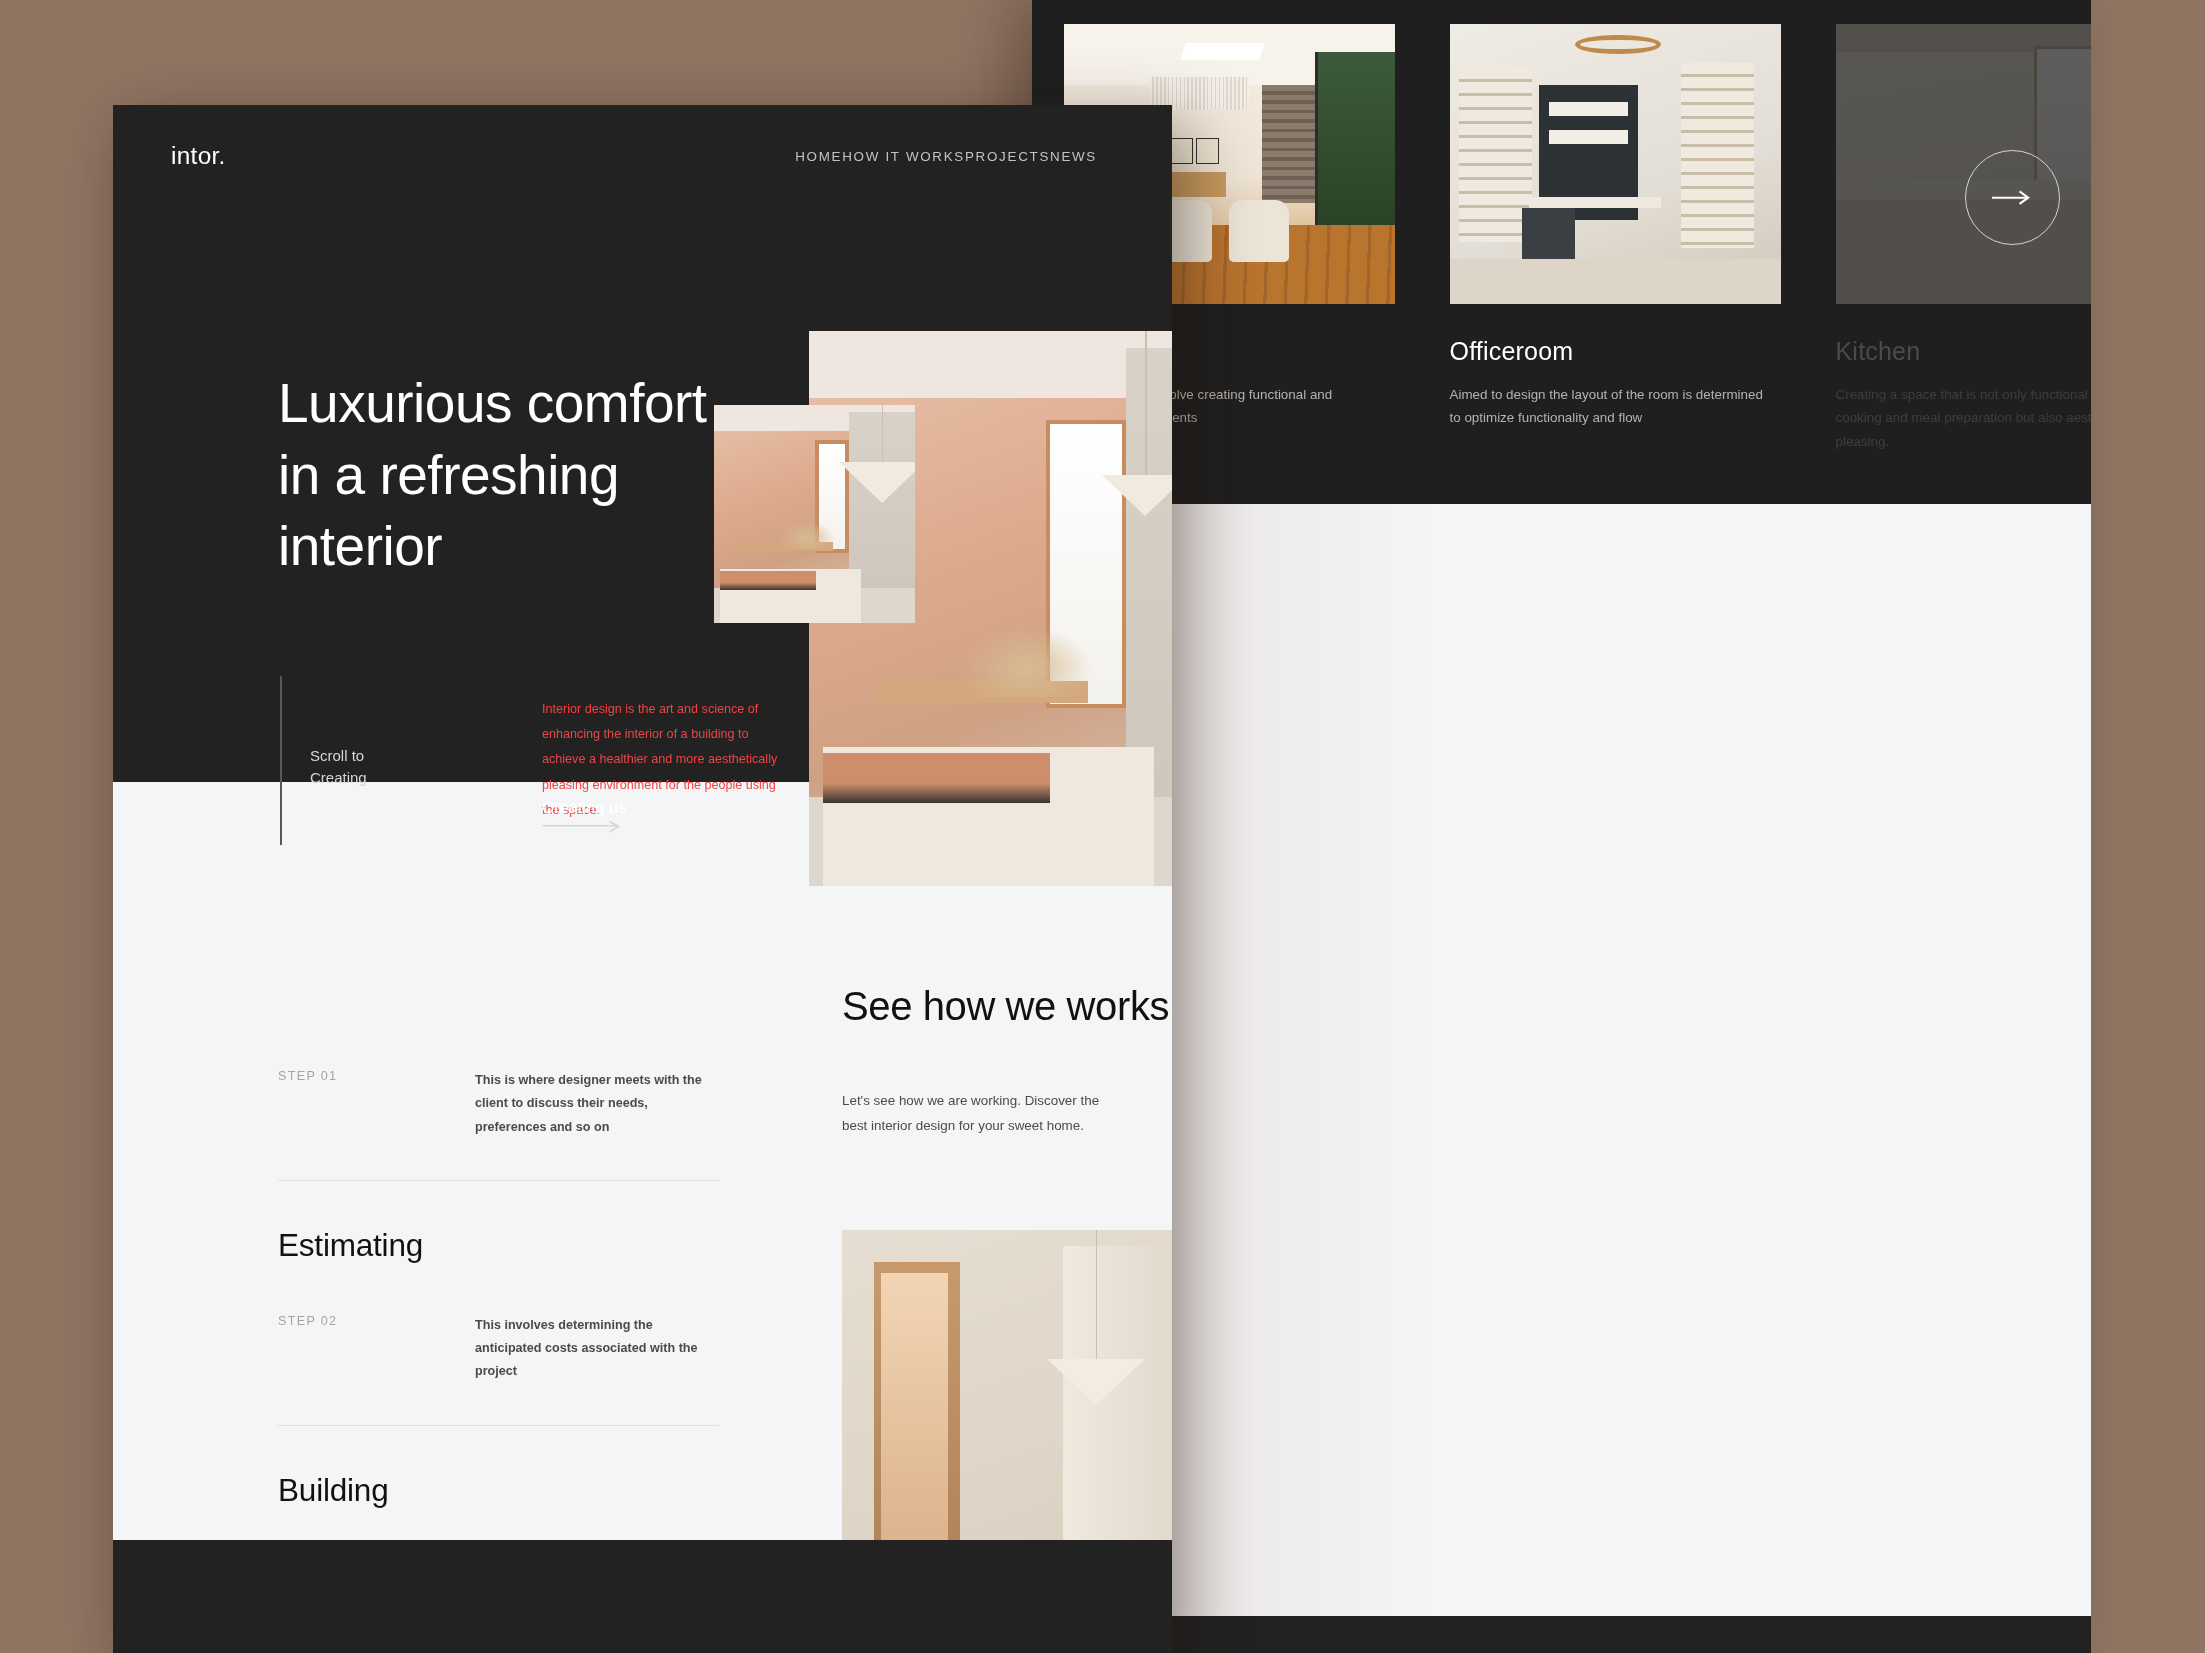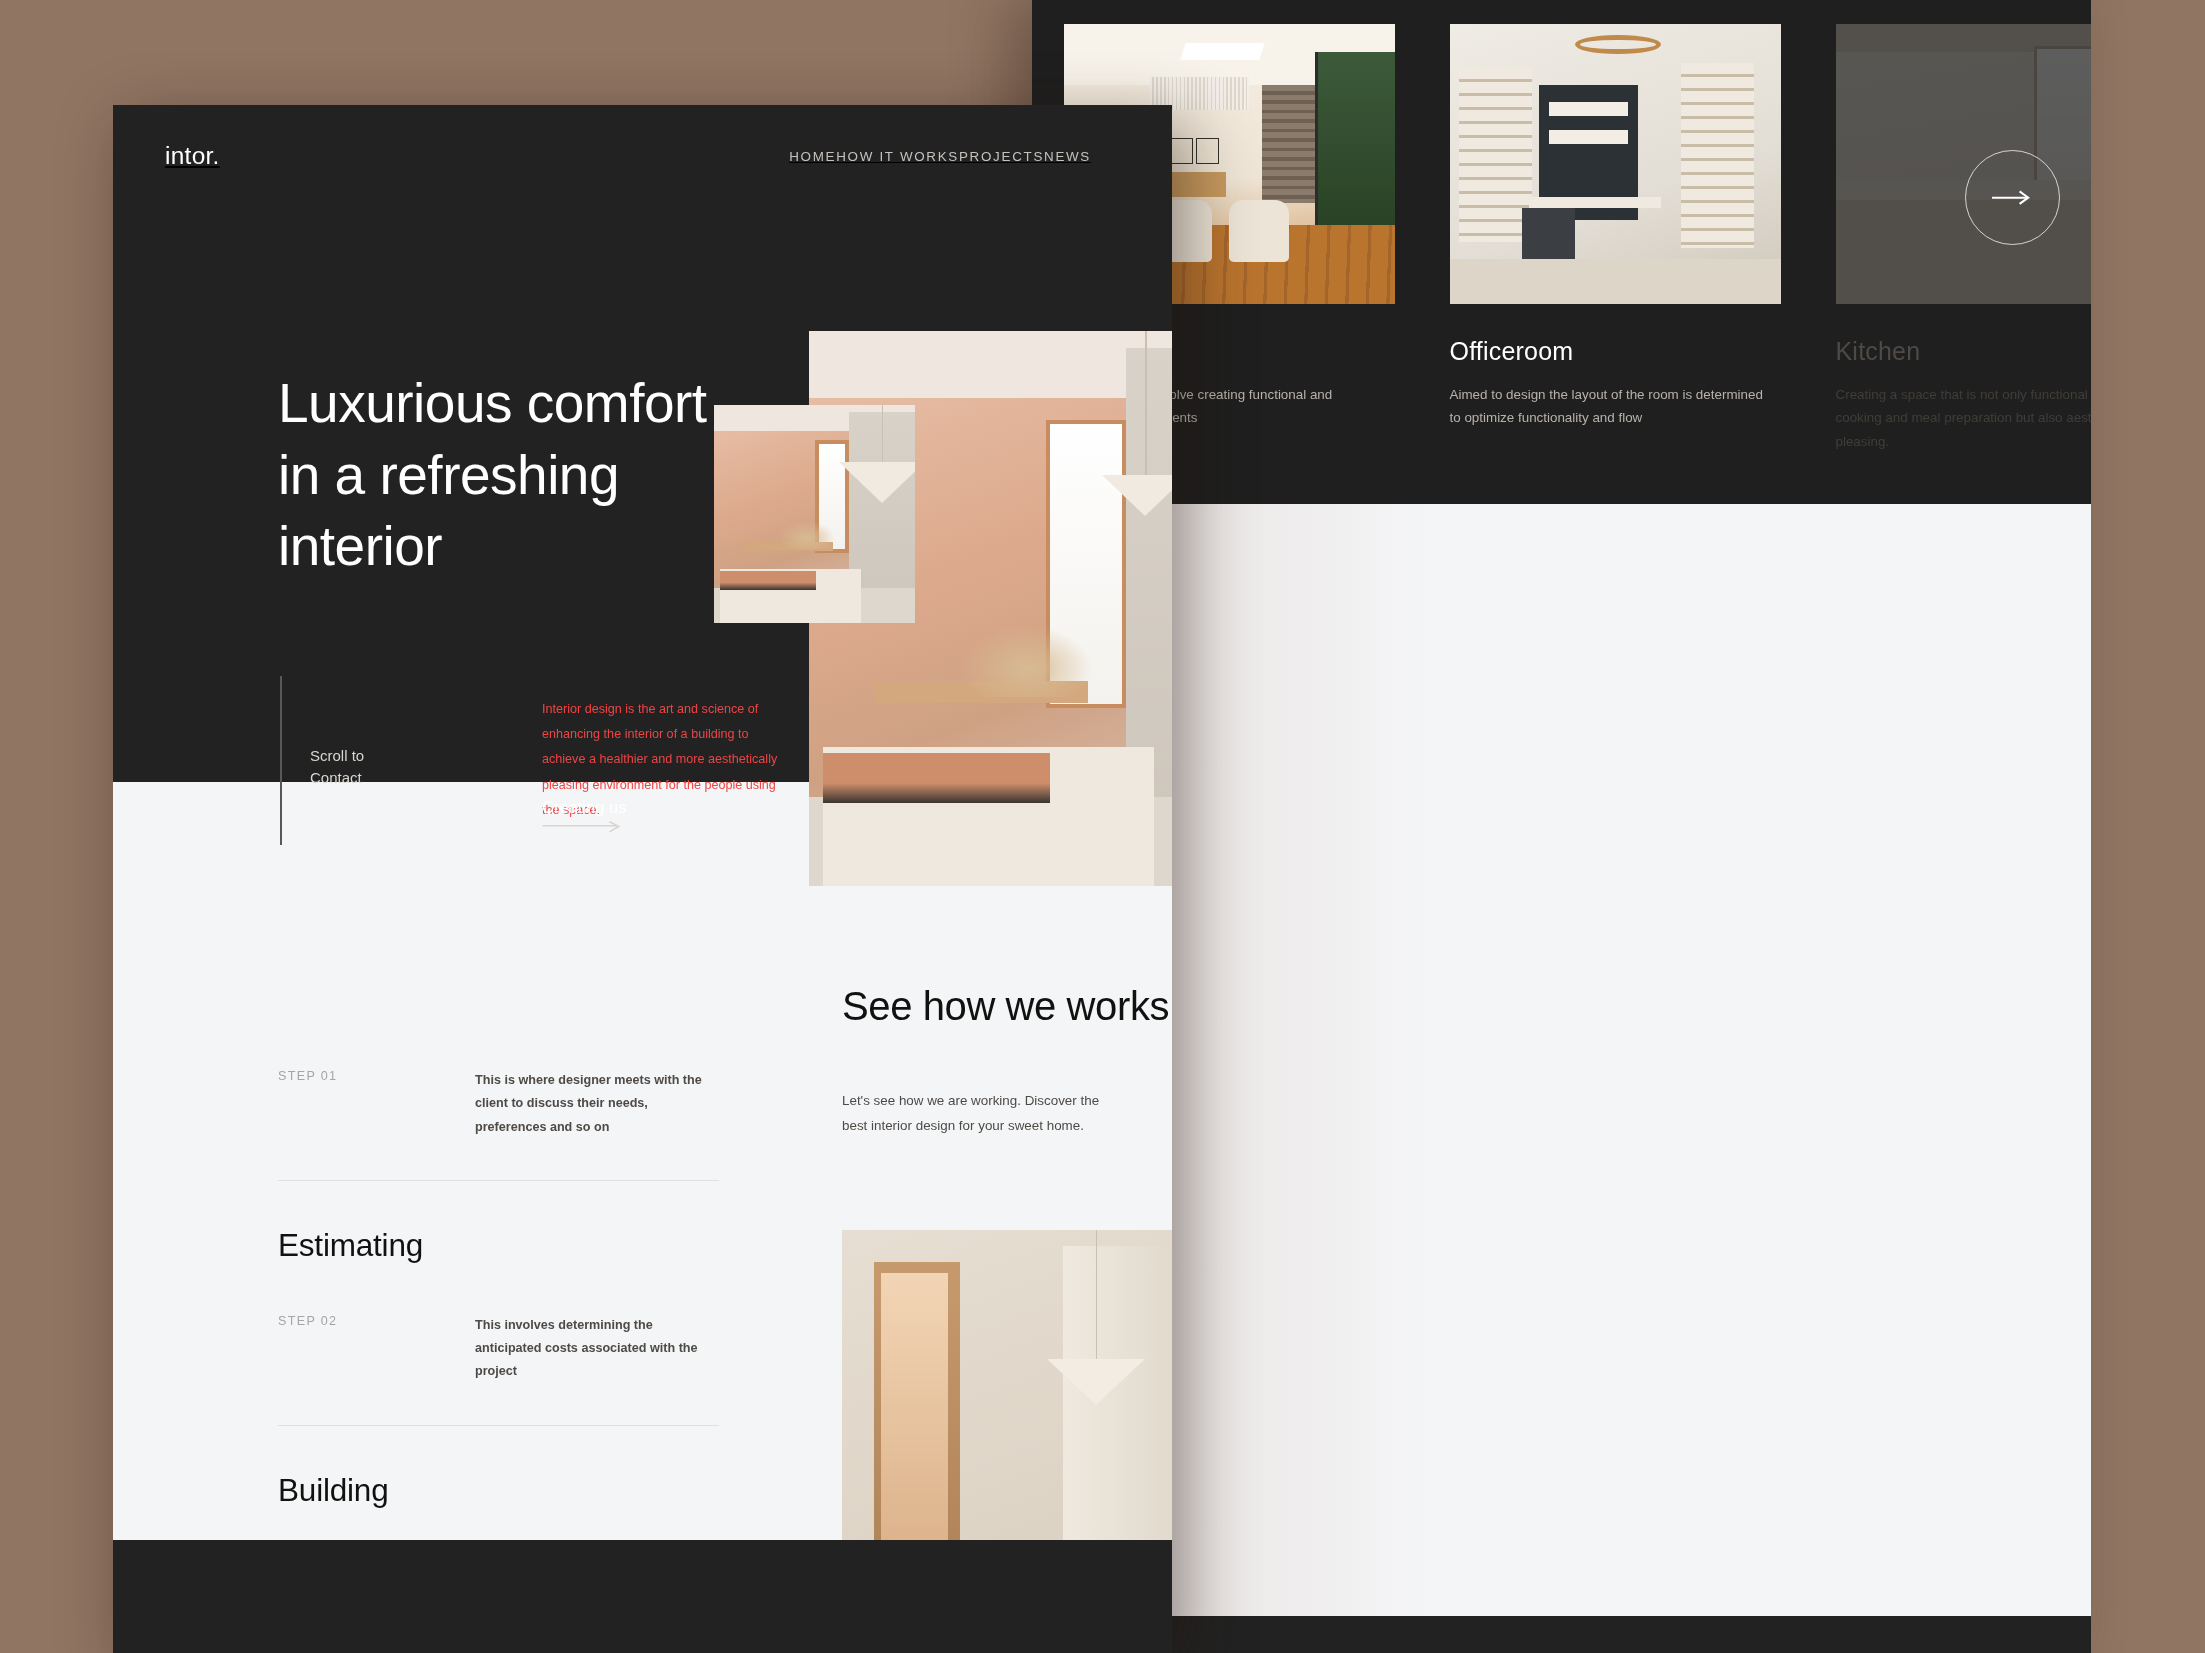--- a/index.html
+++ b/index.html
@@ -69,24 +69,23 @@
     background: #f4f5f7;
     overflow: hidden;
     box-shadow: 14px 17.3px 63px rgba(30,18,10,.45);
     z-index: 20;
   }
   .hero {
     position: absolute; left: 0; top: 0; width: 1059px; height: 677px;
     background: #222222;
   }
   .topbar {
-    position: absolute; left: 2px; top: 0; width: 1059px; height: 102px;
+    position: absolute; left: 8px; top: 0; width: 1059px; height: 102px;
     display: flex; align-items: center; justify-content: space-between;
     padding: 0 83px 0 50px;
-    text-decoration: underline;
   }
   .logo { font-size: 24.4px; color: #ffffff; letter-spacing: 0.3px; font-weight: 400; }
   .nav { display: flex; }
   .nav-item {
     font-size: 13.4px; letter-spacing: 1.7px; color: #c6c2bd;
     text-transform: uppercase; cursor: pointer;
   }
   .hero-title {
     position: absolute; left: 165px; top: 263px; width: 441px;
     font-size: 55px; line-height: 1.30; color: #ffffff; font-weight: 400;
@@ -307,21 +306,21 @@
           <div class="nav-item">NEWS</div>
         </div>
       </div>
 
       <div class="hero-title">Luxurious comfort in a refreshing interior</div>
 
       <div class="hero-rule"></div>
 
       <div class="scroll-label">
         <span>Scroll to</span><br>
-        <span>Contact</span>
+        <span>Creating</span>
       </div>
 
       <div class="hero-desc">Interior design is the art and science of enhancing the interior of a building to achieve a healthier and more aesthetically pleasing environment for the people using the space.</div>
 
       <div class="contact-link">
         <div class="contact-text">Creating us</div>
         <svg class="contact-arrow" width="79" height="14" viewBox="0 0 100 18">
           <line x1="0" y1="6" x2="96" y2="6" stroke="#d8d4cf" stroke-width="2"></line>
           <polyline points="86,1 98,7 86,14" fill="none" stroke="#d8d4cf" stroke-width="2"></polyline>
         </svg>

